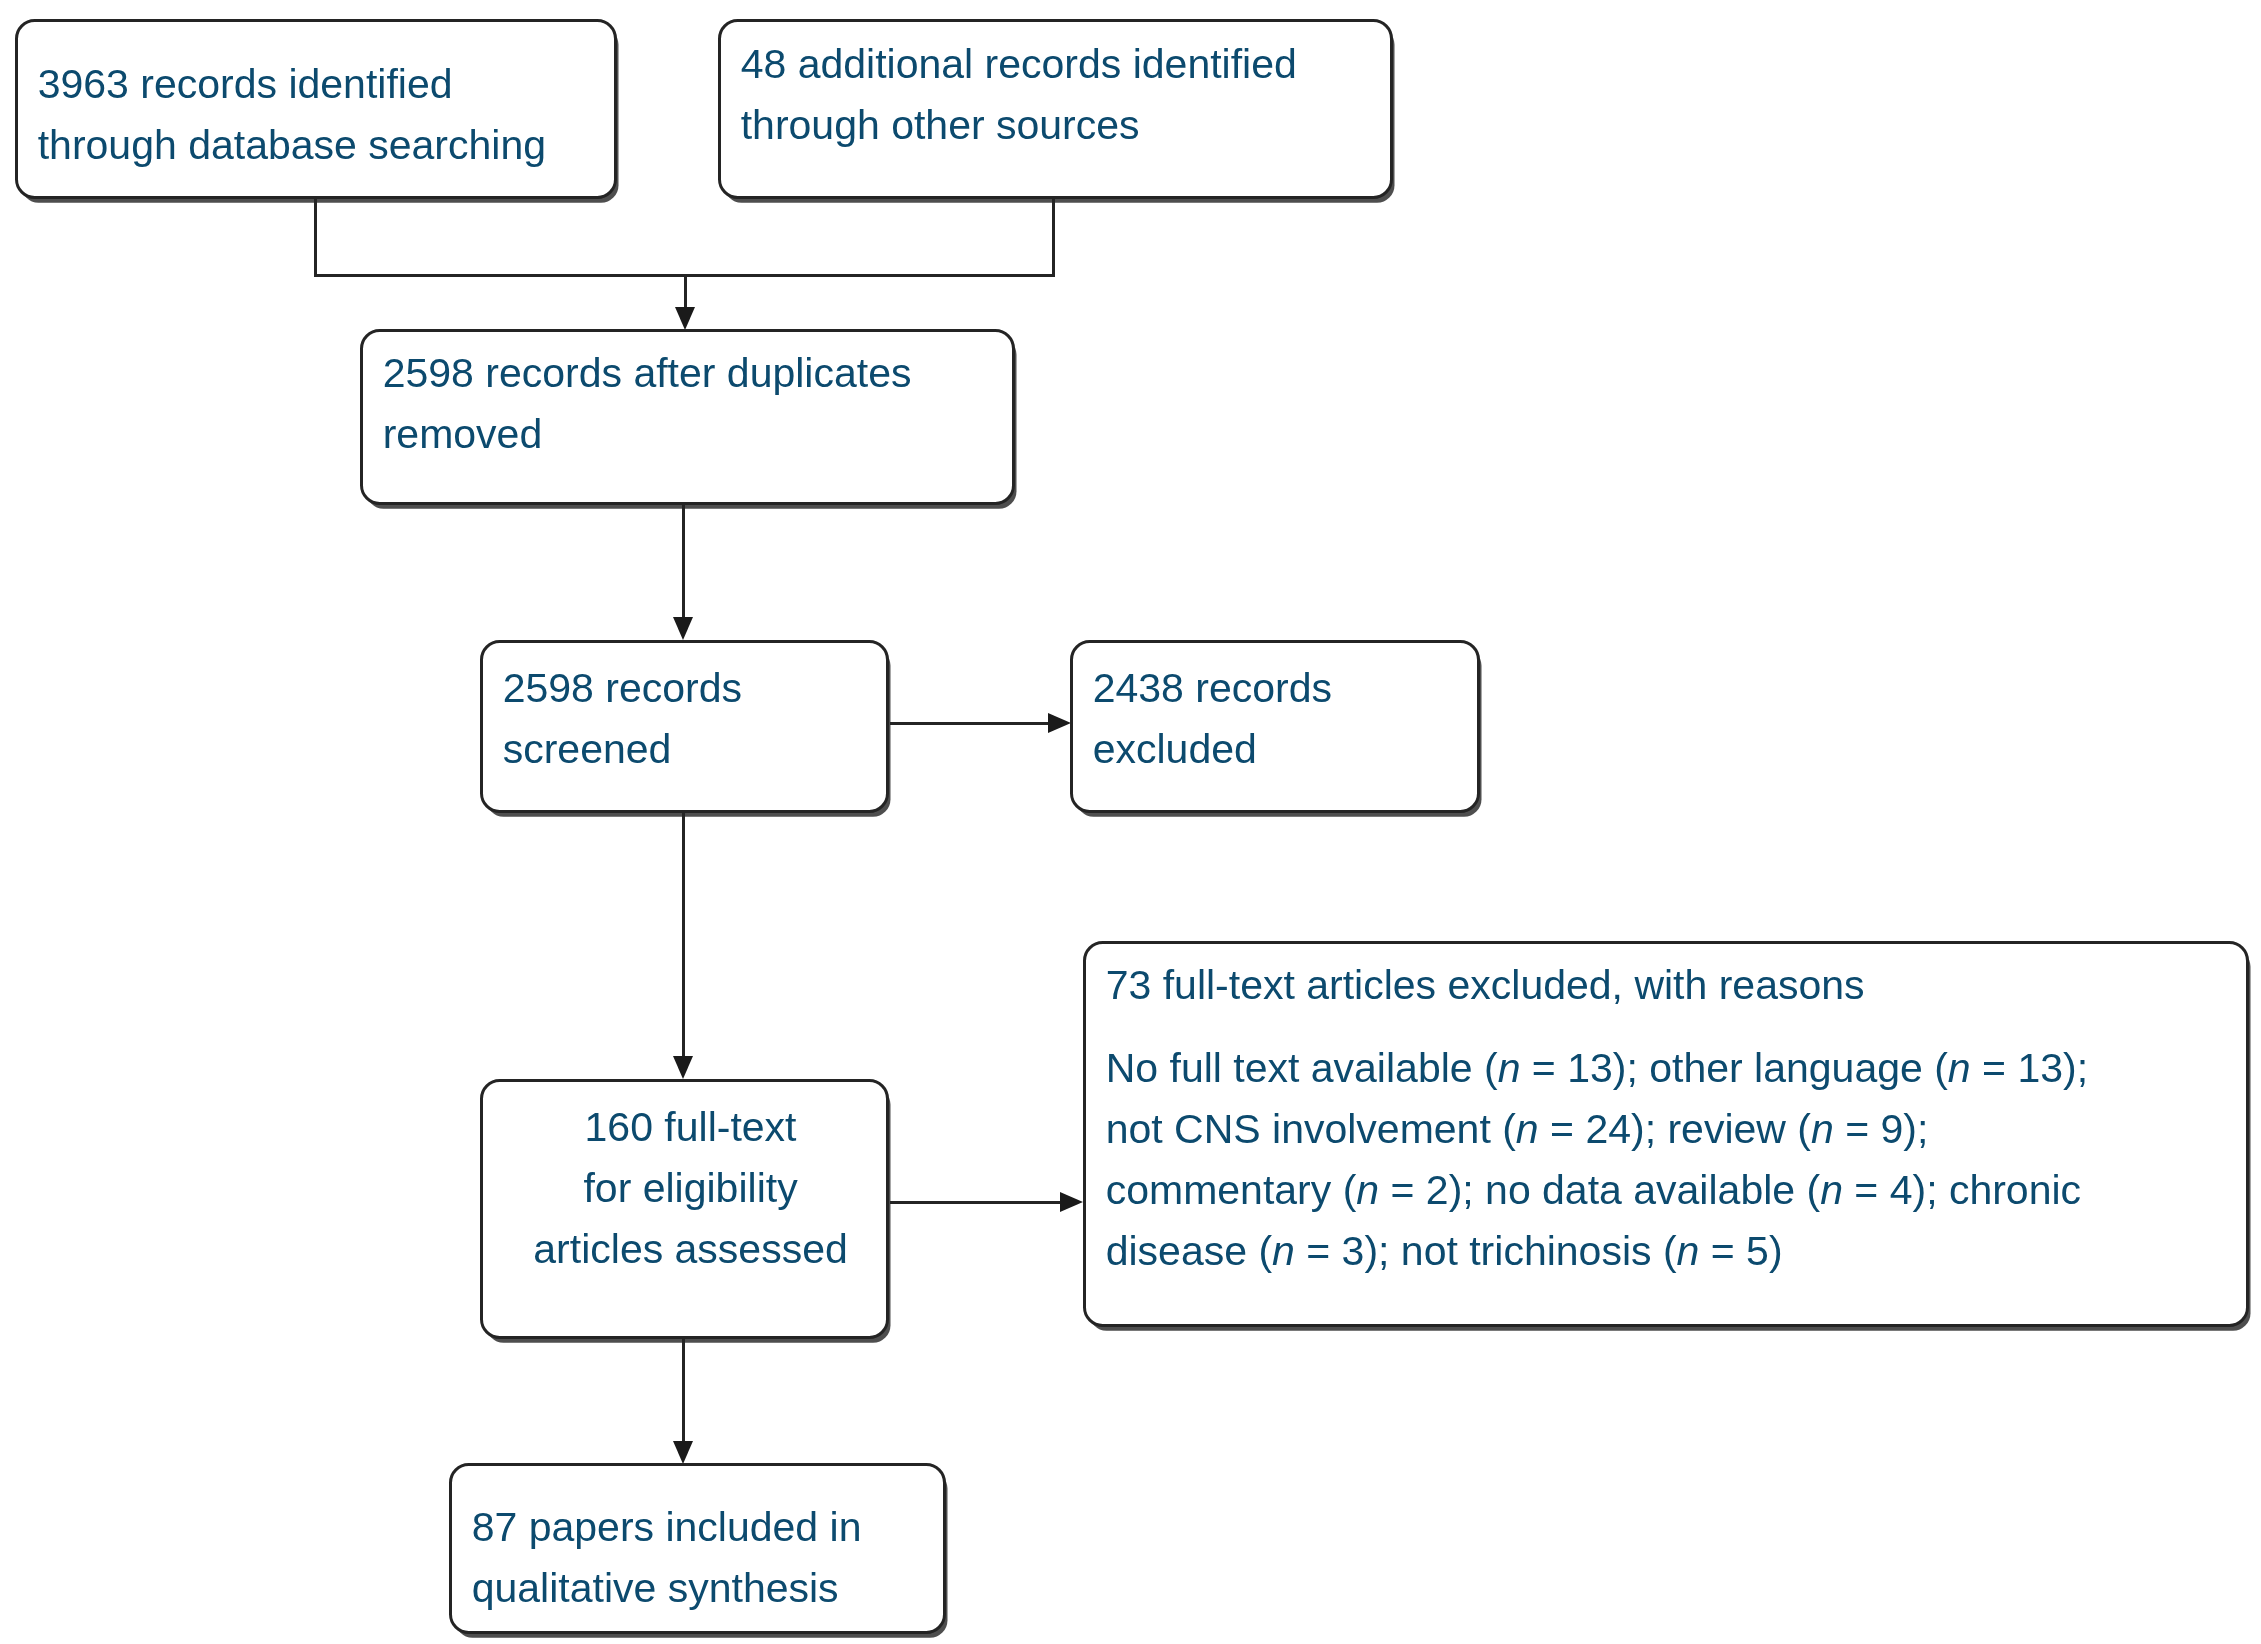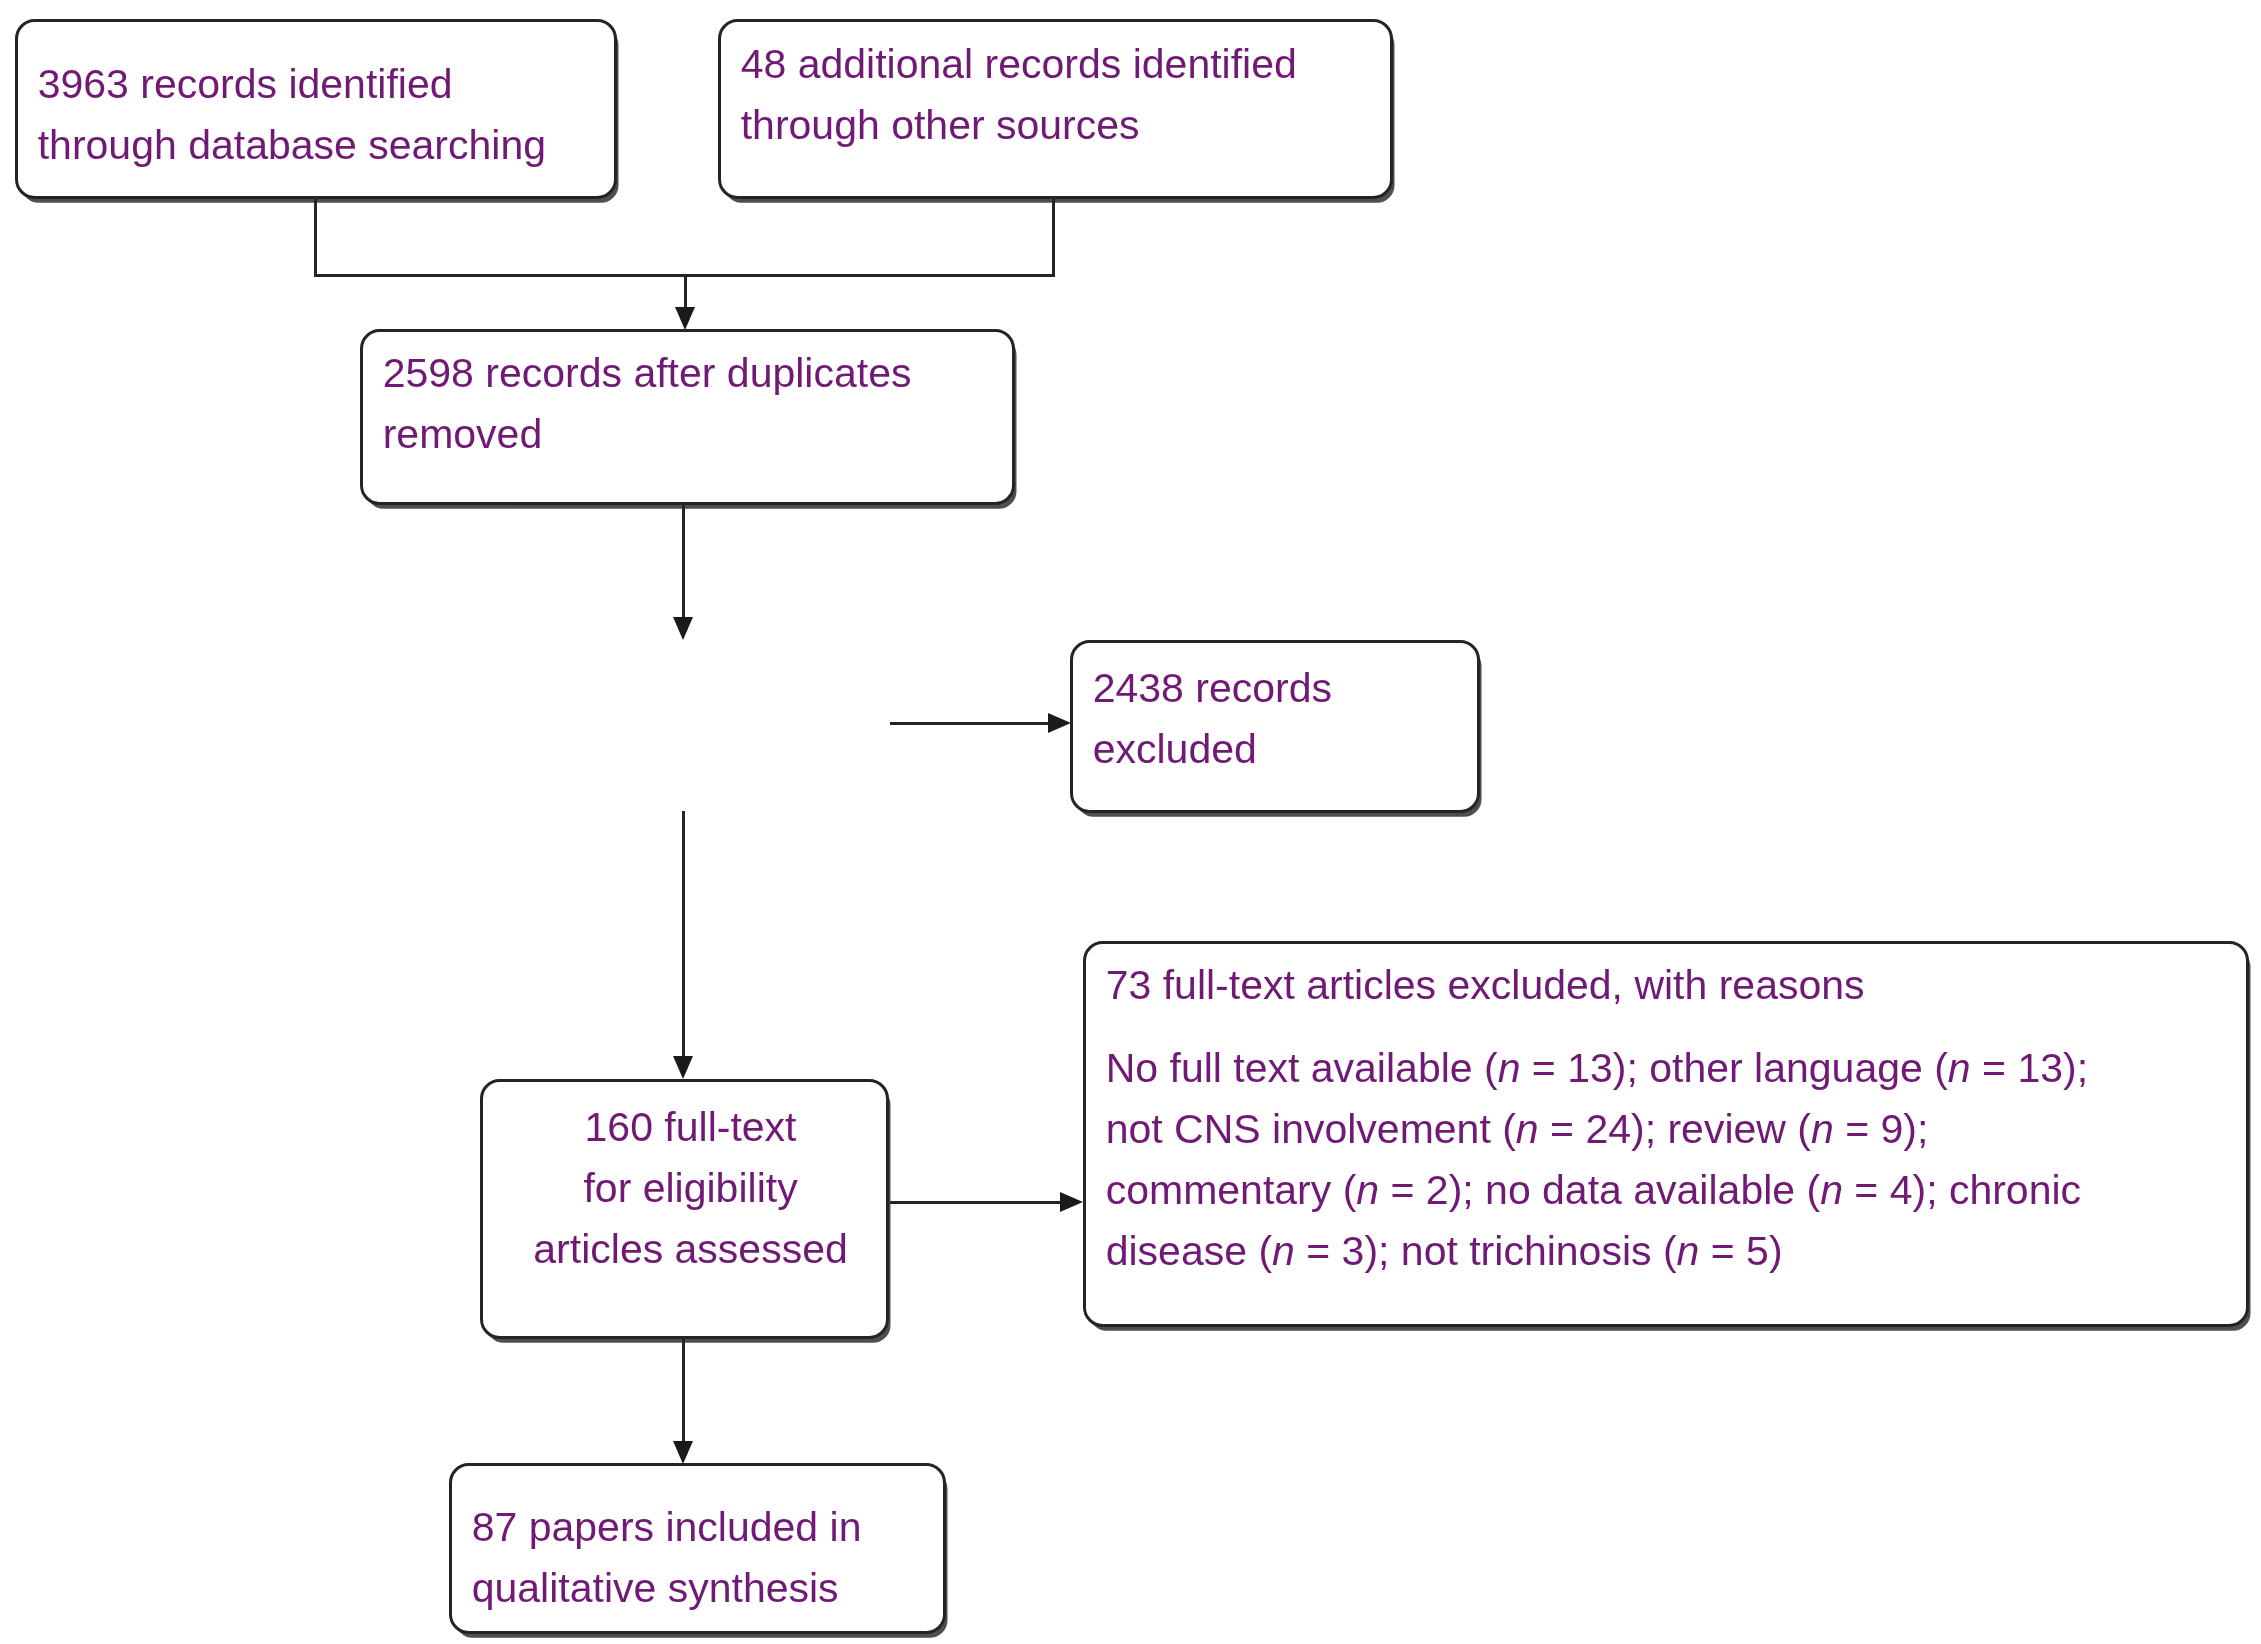--- a/index.html
+++ b/index.html
@@ -6,21 +6,21 @@
     margin: 0;
     padding: 0;
     background: #ffffff;
   }
   .canvas {
     position: relative;
     width: 2261px;
     height: 1640px;
     background: #ffffff;
     font-family: "Liberation Sans", "DejaVu Sans", sans-serif;
-    color: #701a75;
+    color: #0c4a6e;
   }
   .box {
     position: absolute;
     box-sizing: border-box;
     background: #ffffff;
     border: 3px solid #242424;
     border-radius: 19.7px;
     box-shadow: 3.8px 6px 0 -2.3px #4e4e4e;
     font-size: 41px;
     line-height: 61px;
@@ -96,20 +96,24 @@
   <div class="arr-down" id="a-to-dedup"></div>
 
   <div class="box" id="b3">
     <div class="line">2598 records after duplicates</div>
     <div class="line">removed</div>
   </div>
 
   <div class="vline" id="v-to-screen"></div>
   <div class="arr-down" id="a-to-screen"></div>
 
+  <div class="box" id="b4">
+    <div class="line">2598 records</div>
+    <div class="line">screened</div>
+  </div>
   <div class="hline" id="h-to-excl"></div>
   <div class="arr-right" id="a-to-excl"></div>
   <div class="box" id="b5">
     <div class="line">2438 records</div>
     <div class="line">excluded</div>
   </div>
 
   <div class="vline" id="v-to-assess"></div>
   <div class="arr-down" id="a-to-assess"></div>
 

